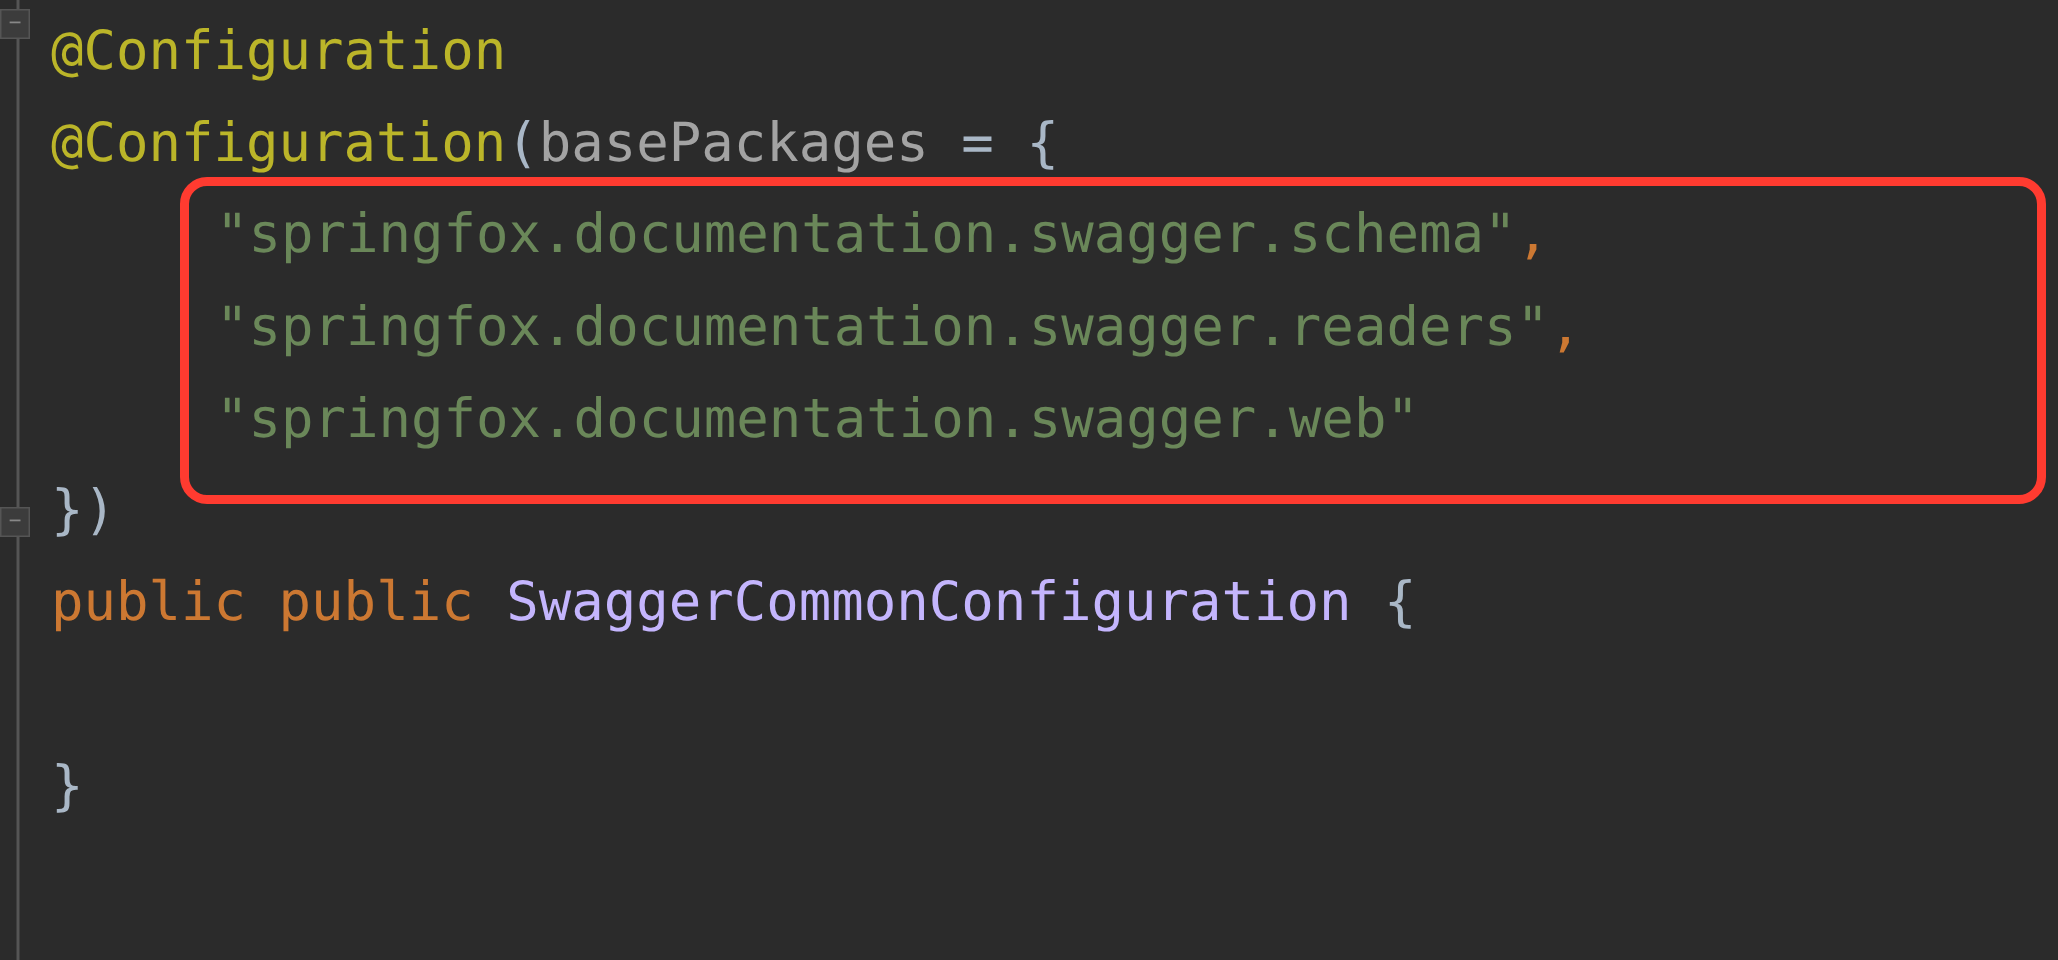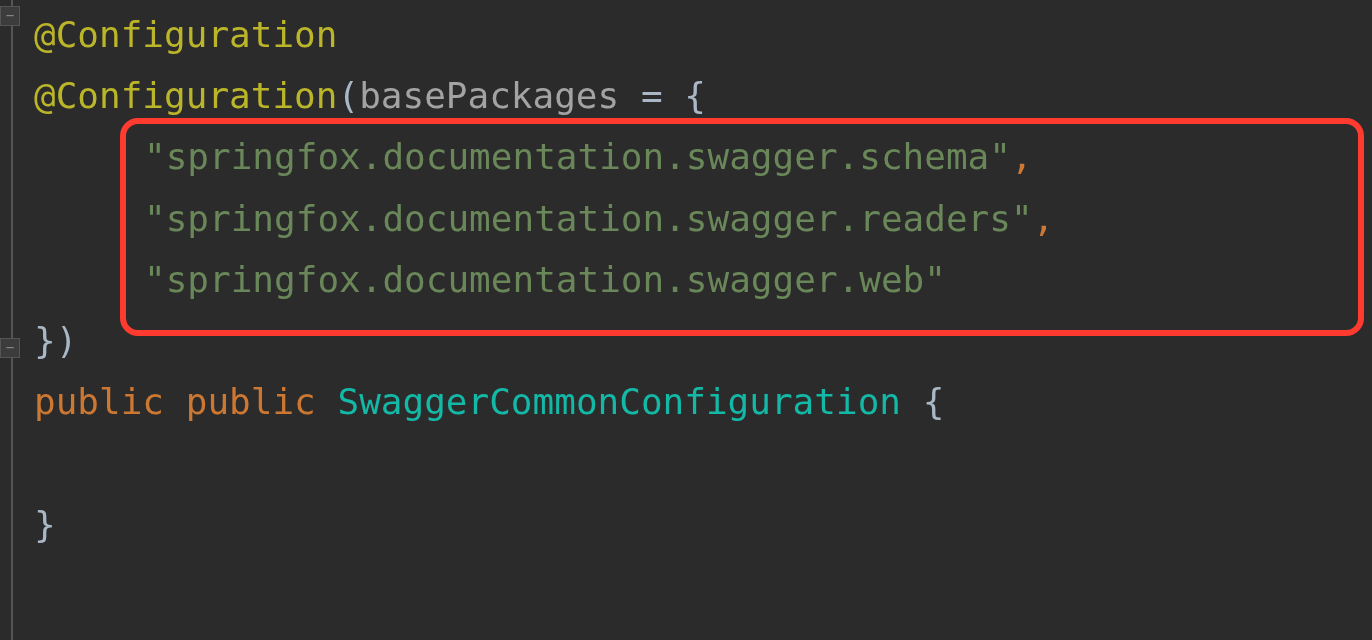--- a/index.html
+++ b/index.html
@@ -61,21 +61,21 @@
       color: #bbb529;
     }
     .keyword {
       color: #cc7832;
     }
     .param {
       color: #a3a3a3;
       font-weight: 500;
     }
     .classname {
-      color: #14b8a6;
+      color: #c4b5fd;
     }
     .string {
       color: #6a8759;
     }
     .paren {
       color: #a9b7c6;
     }
     .equals {
       color: #a9b7c6;
     }

